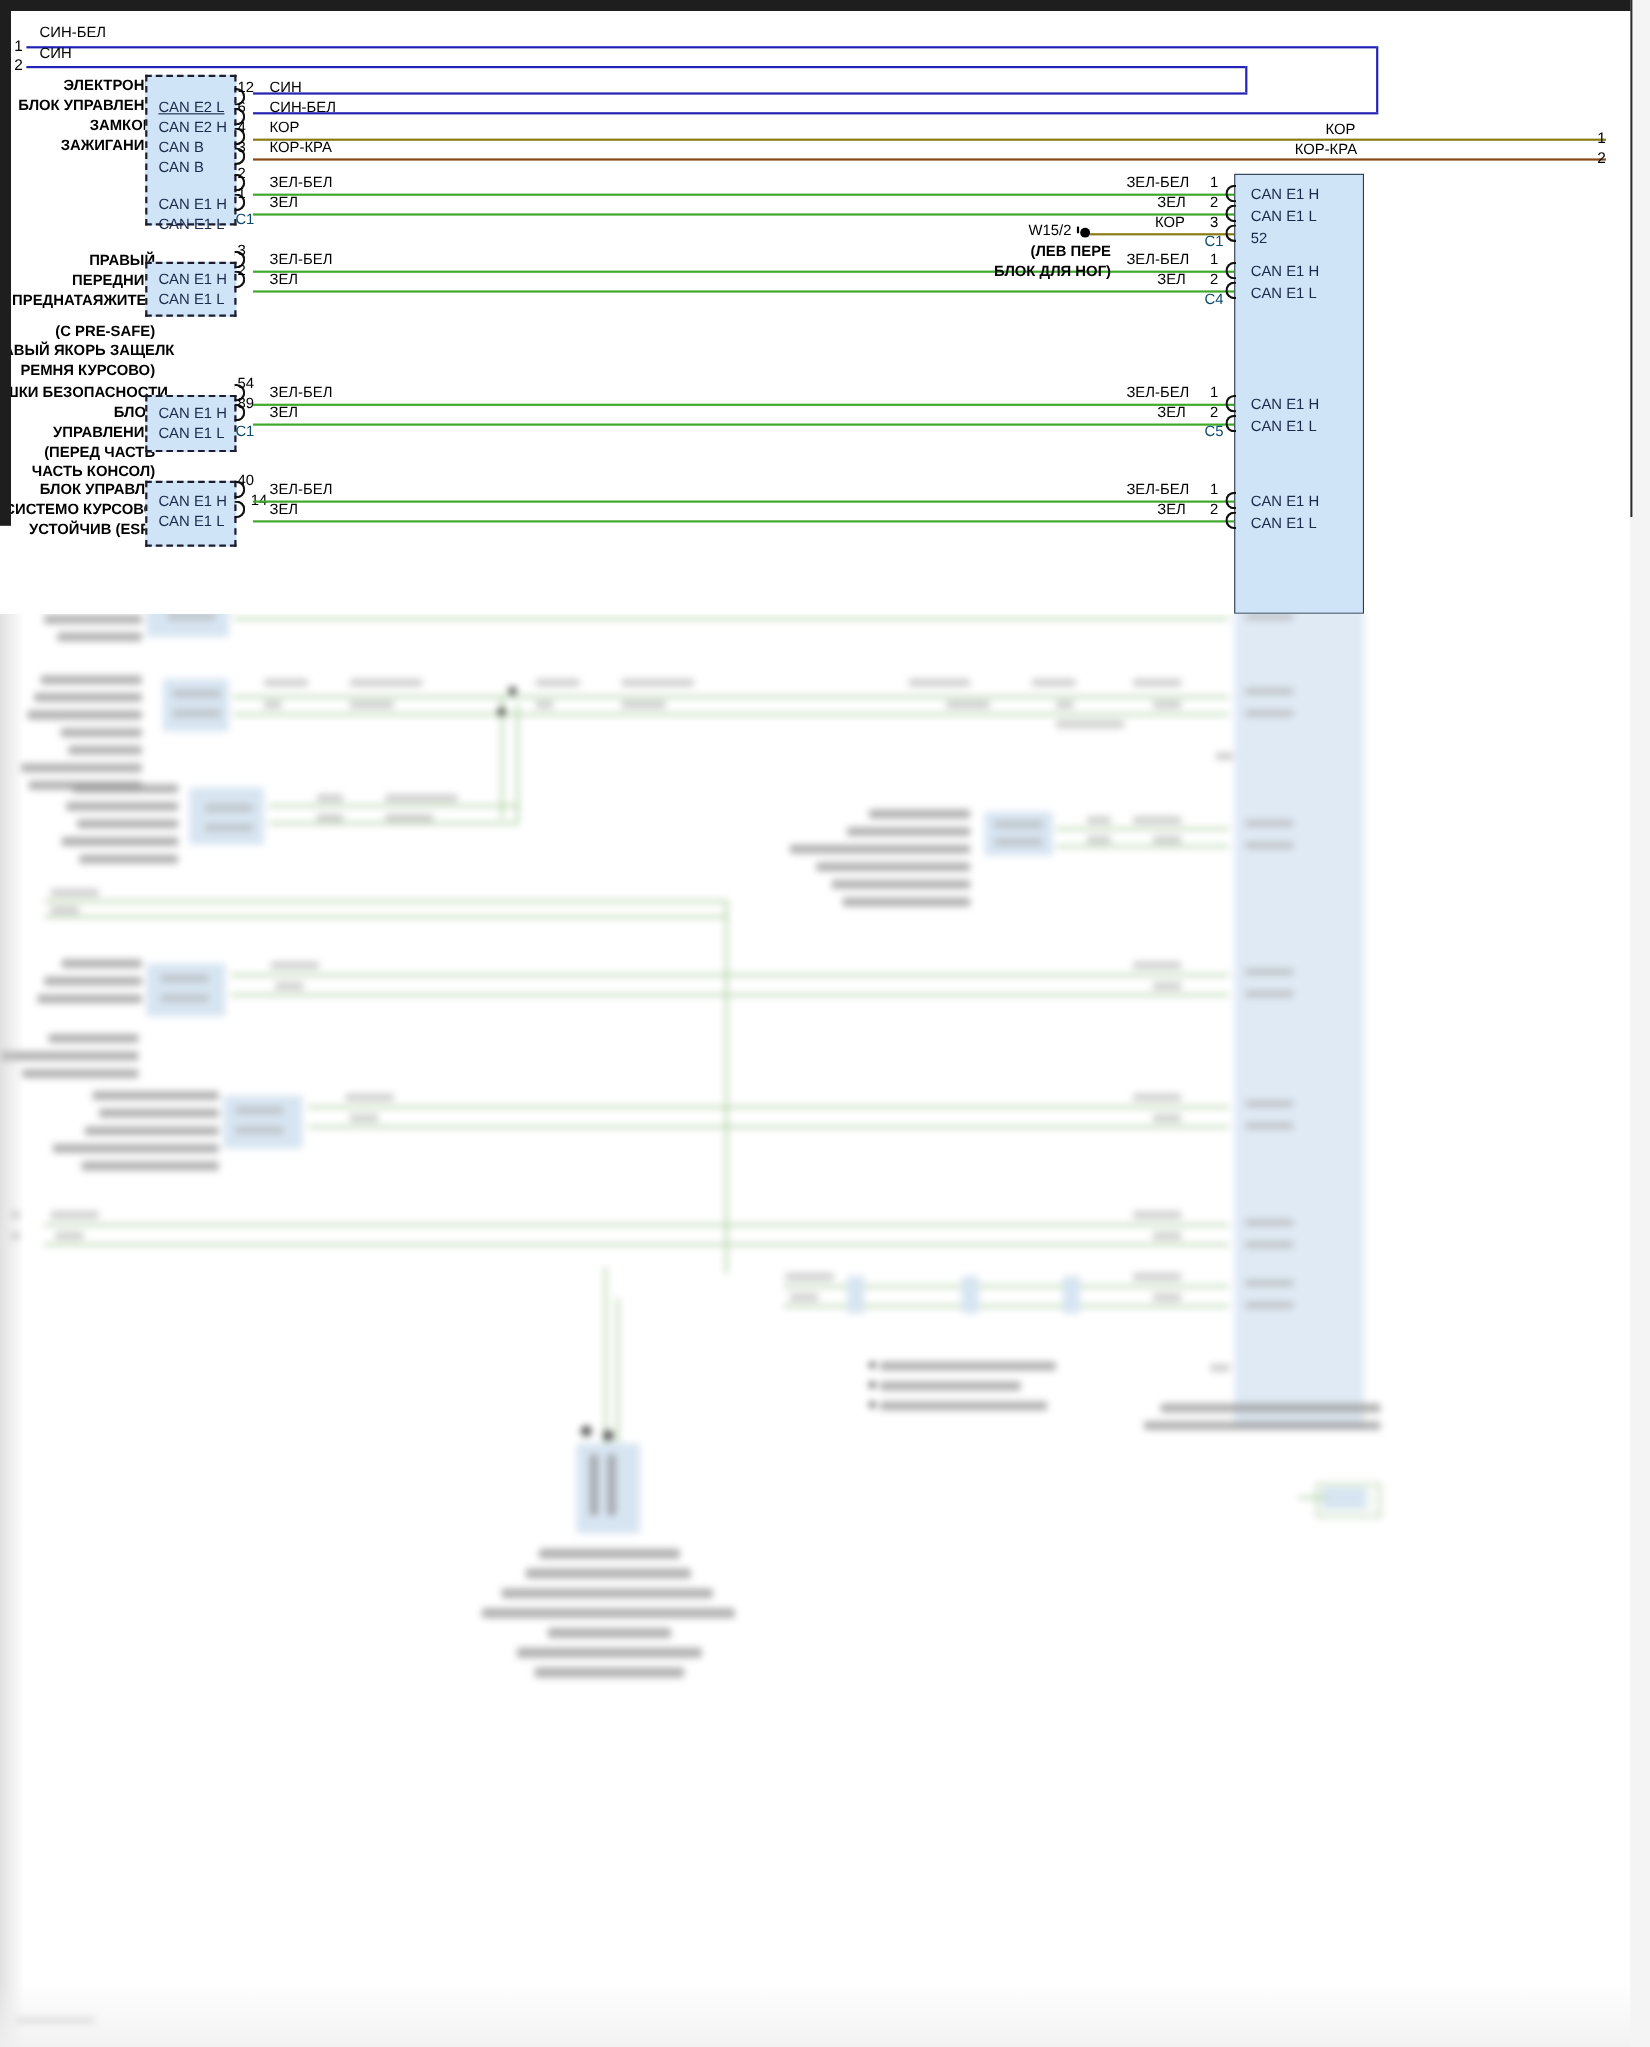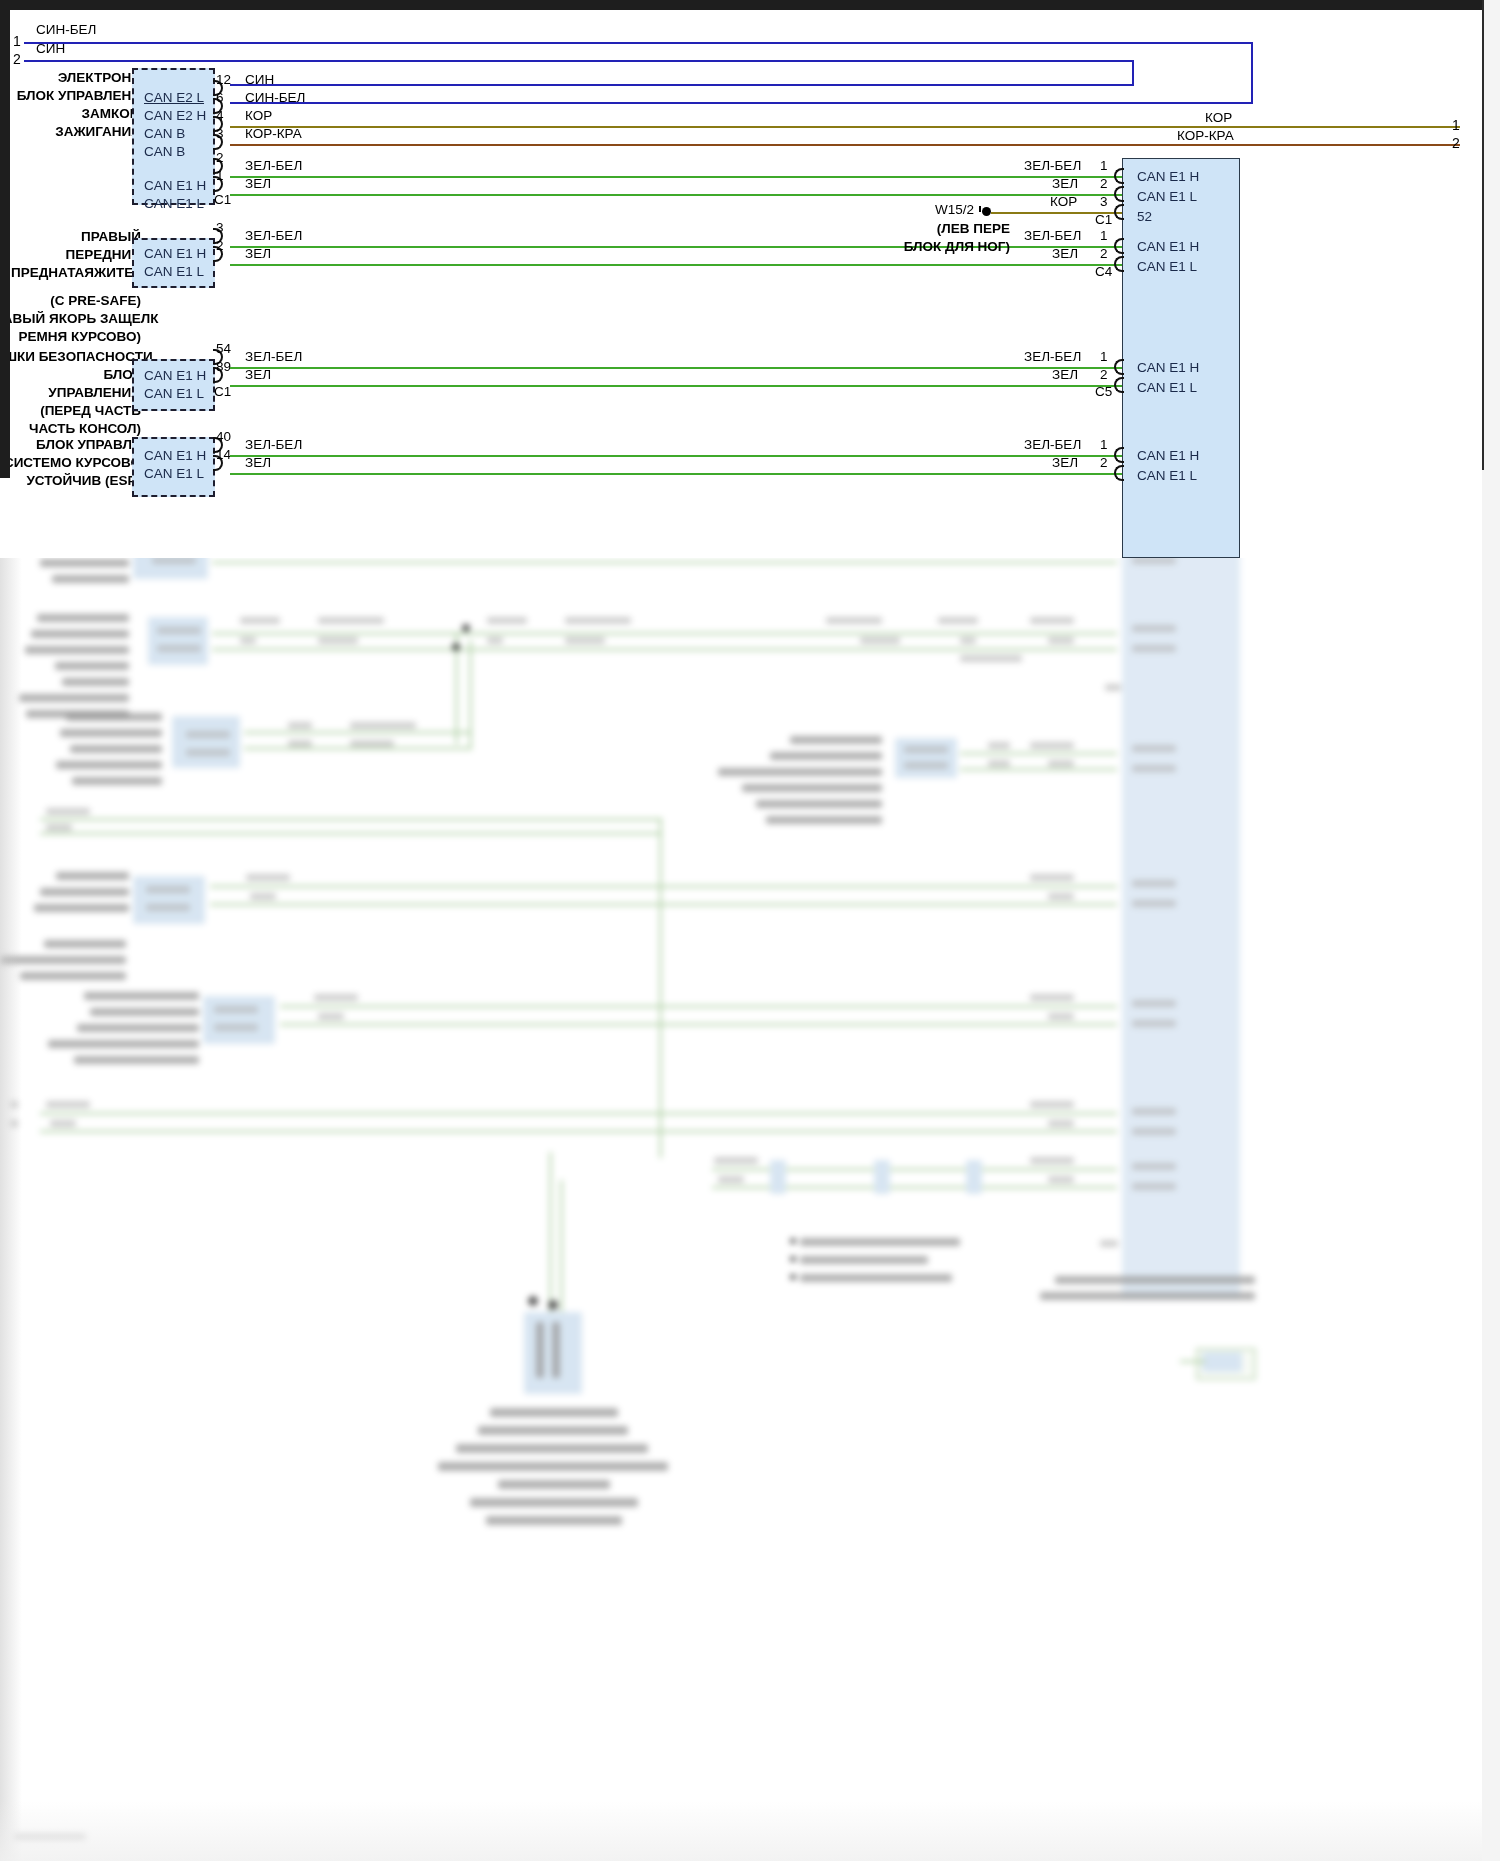--- a/index.html
+++ b/index.html
@@ -19,21 +19,21 @@
   .wire.blu{border-color:#2222b5;}
   .wire.olv{border-color:#8a7a14;}
   .wire.brn{border-color:#8a4a18;}
   .vwire{position:absolute;width:0;border-left-width:2px;border-left-style:solid;}
   .vwire.blu{border-color:#2222b5;}
 
   .lbl{position:absolute;white-space:nowrap;color:#000;font-size:13.5px;line-height:15px;}
   .lbl.b{font-weight:700;}
   .wlbl{position:absolute;white-space:nowrap;font-size:13.5px;color:#000;}
   .pin{position:absolute;white-space:nowrap;font-size:13.5px;color:#000;}
-  .conn-code{position:absolute;white-space:nowrap;font-size:13.5px;color:#000000;}
+  .conn-code{position:absolute;white-space:nowrap;font-size:13.5px;color:#0c4a6e;}
 
   
   .mod{position:absolute;background:#cfe4f7;border:2px dashed #1d1d2e;box-sizing:border-box;}
   .mod-solid{position:absolute;background:#cfe4f7;border:1.5px solid #2b3a4a;box-sizing:border-box;}
   .mod .mtxt{position:absolute;left:10px;white-space:nowrap;font-size:13.5px;color:#1b2a4a;}
   .mod-solid .mtxt{position:absolute;left:14px;white-space:nowrap;font-size:13.5px;color:#1b2a4a;}
 
   
   .arc{position:absolute;width:10px;height:16px;border:2px solid #111;border-left:none;
        border-radius:0 10px 10px 0;box-sizing:border-box;}
@@ -372,21 +372,21 @@
     <div class="lbl b" style="left:-9px;top:445px;width:140px;text-align:right;">СИСТЕМО КУРСОВО</div>
     <div class="lbl b" style="left:11px;top:463px;width:120px;text-align:right;">УСТОЙЧИВ (ESP)</div>
 
     <div class="mod" style="left:122px;top:427px;width:83px;height:60px;">
       <div class="mtxt" style="top:9px;">CAN E1 H</div>
       <div class="mtxt" style="top:27px;">CAN E1 L</div>
     </div>
     <div class="arc" style="left:203px;top:427px;"></div>
     <div class="pin" style="left:206px;top:419px;">40</div>
     <div class="arc" style="left:203px;top:445px;"></div>
-    <div class="pin" style="left:206px;top:437px;text-align:right;">14</div>
+    <div class="pin" style="left:218px;top:437px;text-align:right;">14</div>
 
     <div class="wlbl" style="left:235px;top:427px;">ЗЕЛ-БЕЛ</div>
     <div class="wire grn" style="left:220px;top:445px;width:892px;"></div>
     <div class="wlbl" style="left:235px;top:445px;">ЗЕЛ</div>
     <div class="wire grn" style="left:220px;top:463px;width:892px;"></div>
 
     <div class="wlbl" style="left:925px;top:192px;">W15/2</div>
     <div class="tick small" style="left:969px;top:196px;"></div>
     <div class="dot" style="left:972px;top:197px;"></div>
     <div class="wire olv" style="left:981px;top:202px;width:131px;"></div>

